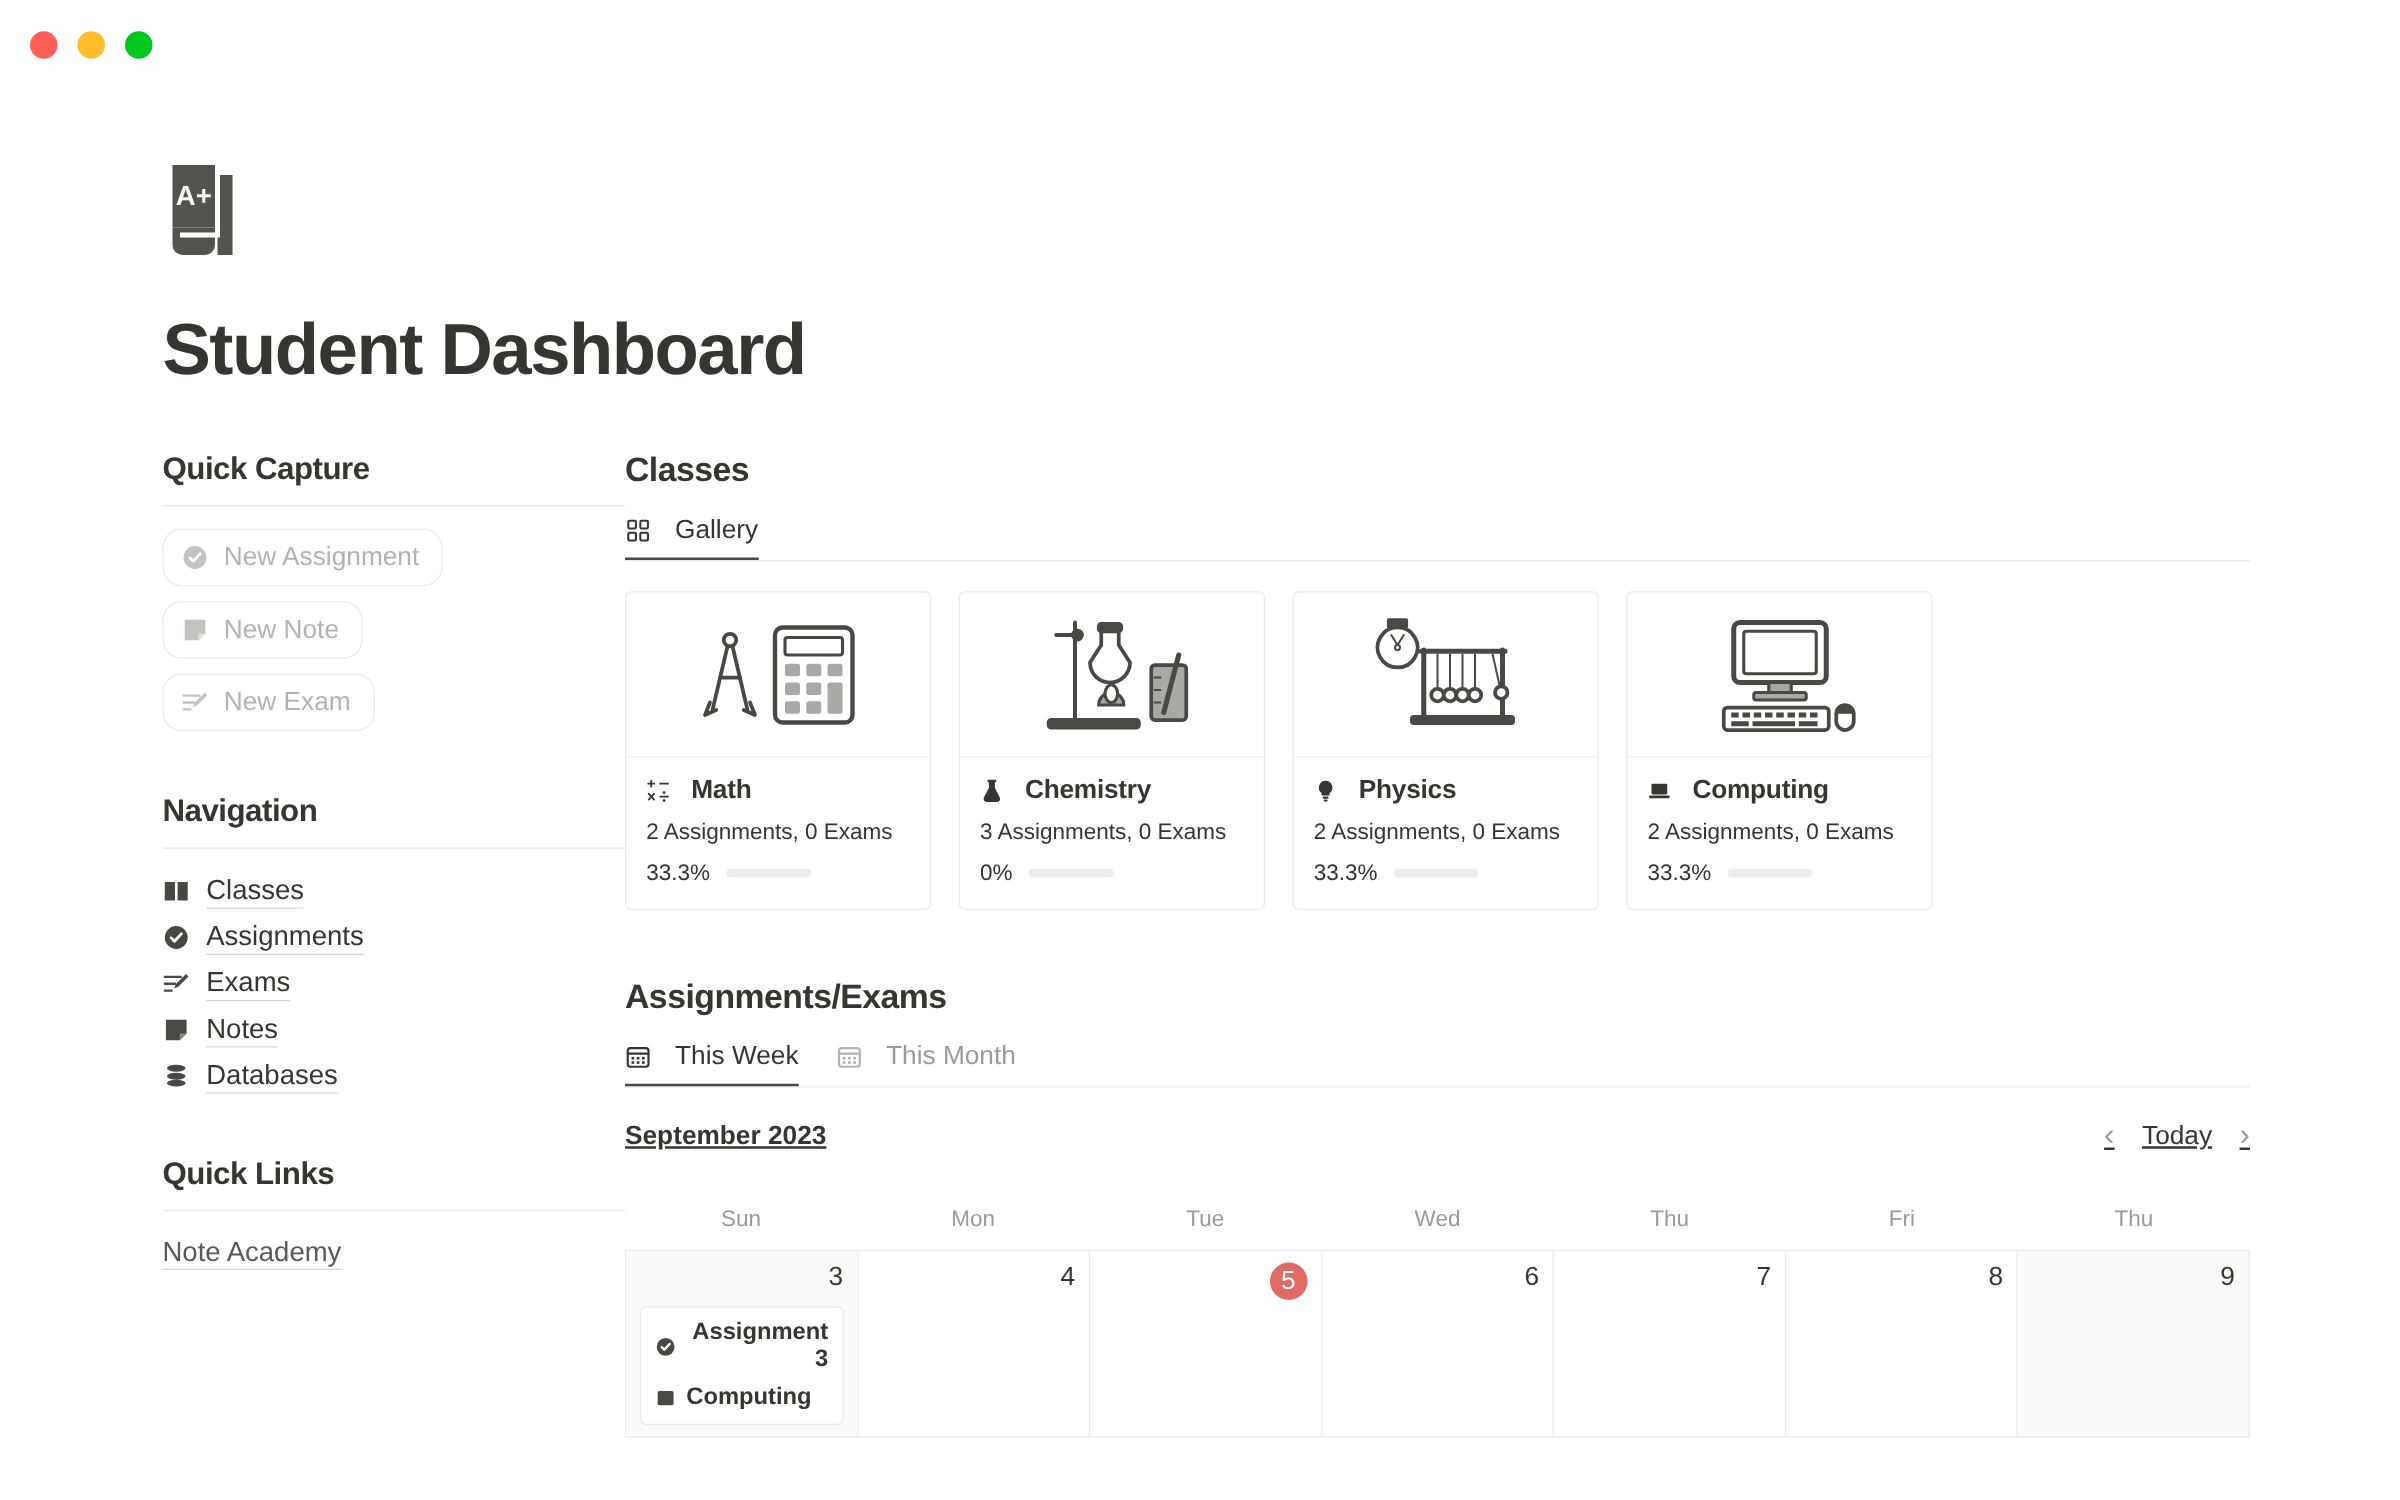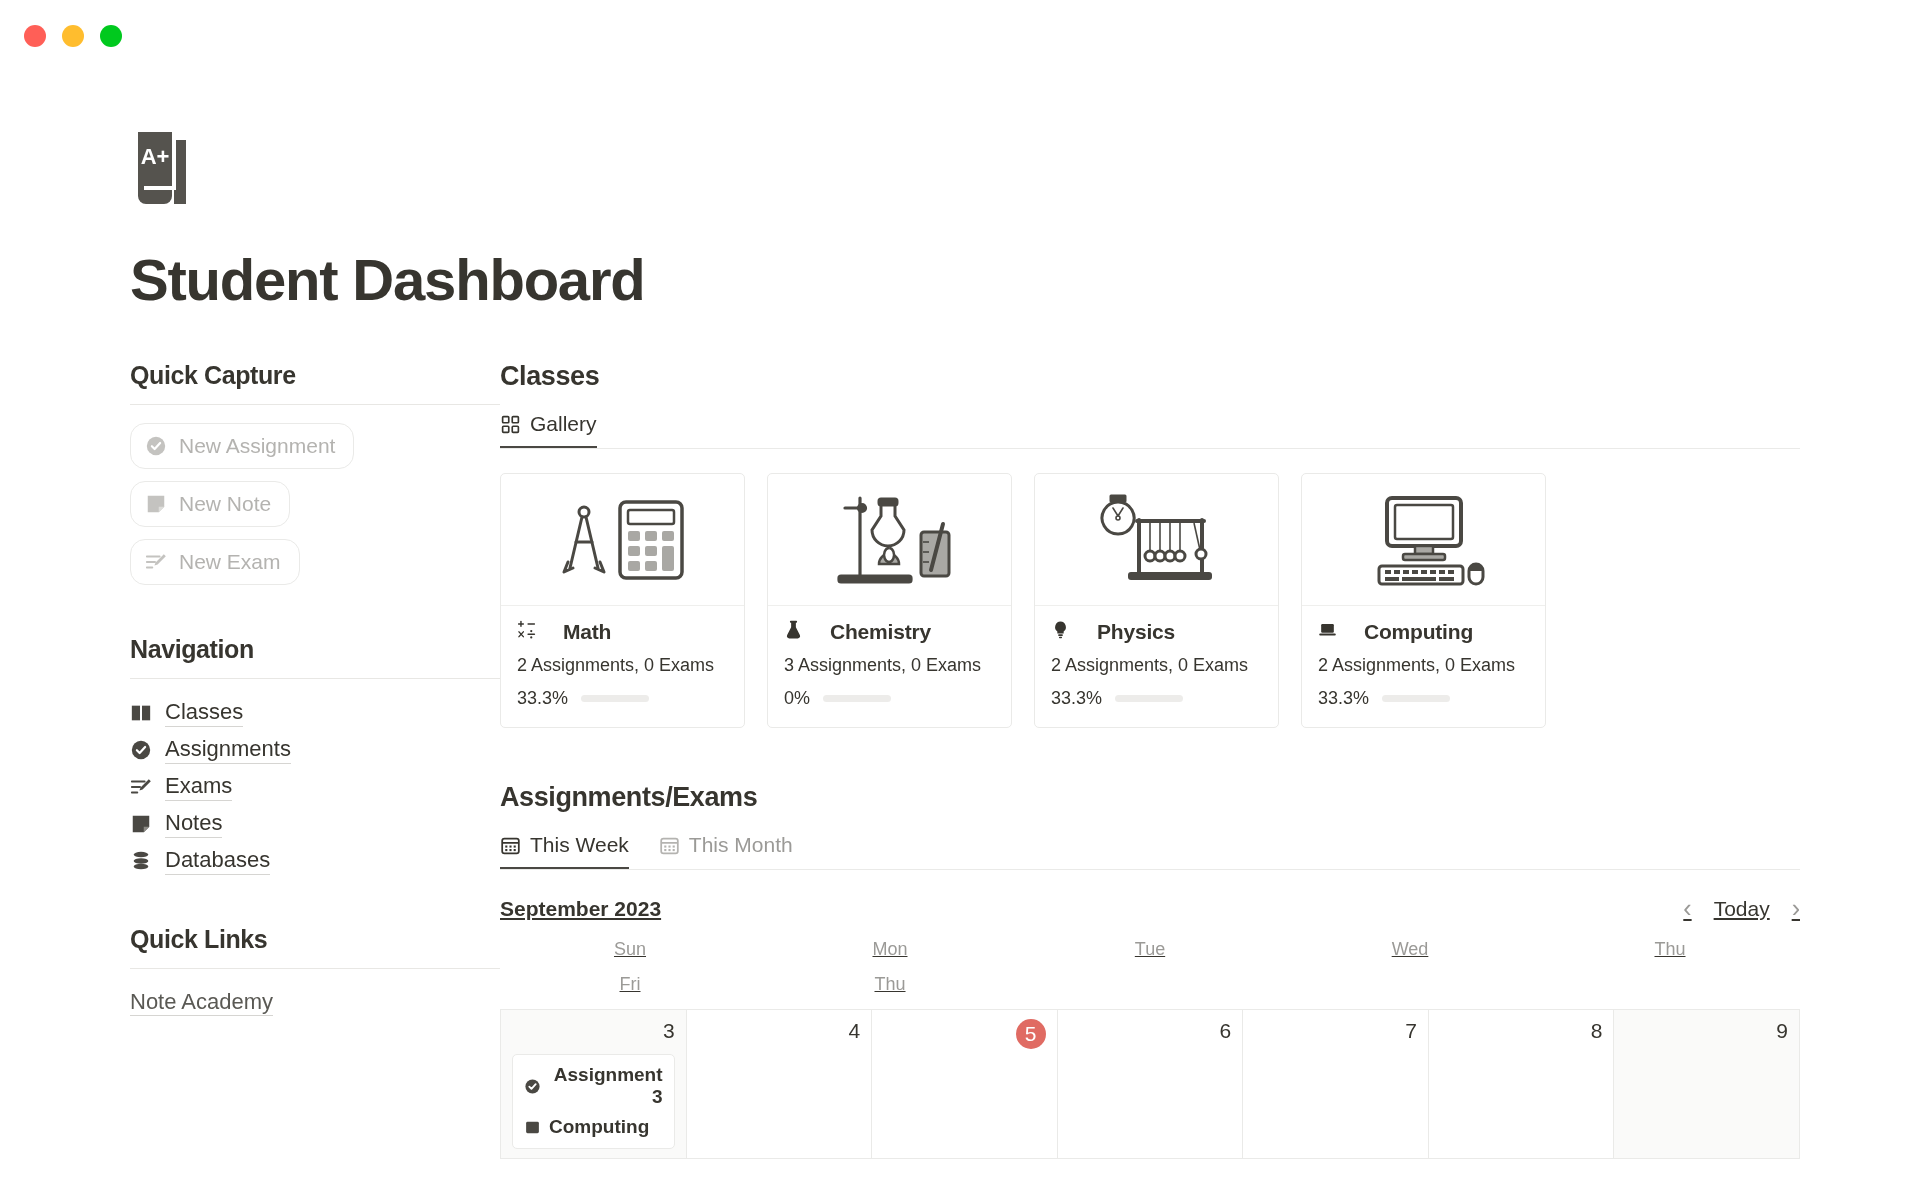--- a/index.html
+++ b/index.html
@@ -67,56 +67,56 @@
   .ql-link {
     font-size: 22px; color: #5A5954; text-decoration: none;
     border-bottom: 1px solid #D6D5D2; padding-bottom: 1px; cursor: pointer;
   }
 
   
   .block-title { font-size: 27px; font-weight: bold; letter-spacing: -0.4px; }
   .tabs { display: flex; align-items: flex-end; gap: 30px; margin-top: 20px; position: relative; }
   .tabs-rule { height: 1px; background: #EAEAE8; margin-top: 0; }
   .tab {
-    display: inline-flex; align-items: center; gap: 9px;
+    display: inline-flex; align-items: center; gap: 19px;
     font-size: 21px; color: #9B9A97; padding-bottom: 10px;
     border-bottom: 2px solid transparent; cursor: pointer;
   }
   .tab.active { color: #37352F; border-bottom-color: #4A4843; }
   .tab-ico { width: 21px; height: 21px; display: block; }
 
   
   .gallery { display: flex; gap: 22px; margin-top: 24px; }
   .card {
     width: 245px; border: 1px solid #EAEAE8; border-radius: 5px;
     background: #fff; overflow: hidden; cursor: pointer;
   }
   .card-media {
     height: 132px; display: flex; align-items: center; justify-content: center;
     border-bottom: 1px solid #EFEFED;
   }
   .card-media svg { display: block; }
   .card-body { padding: 14px 16px 18px; }
-  .card-head { display: flex; align-items: flex-start; gap: 27px; }
+  .card-head { display: flex; align-items: center; gap: 17px; }
   .card-head-ico { width: 19px; height: 19px; flex: 0 0 19px; display: block; }
   .card-name { font-size: 21px; font-weight: bold; letter-spacing: -0.2px; }
   .card-meta { margin-top: 11px; font-size: 18px; color: #37352F; }
   .card-prog { margin-top: 12px; display: flex; align-items: center; gap: 13px; }
   .card-pct { font-size: 18px; color: #37352F; }
   .bar { width: 68px; height: 7px; border-radius: 4px; background: #EDECEA; overflow: hidden; }
   .bar-fill { height: 100%; border-radius: 4px; background: #B8B7B3; }
 
   
   .cal { margin-top: 26px; }
   .cal-head { display: flex; align-items: center; justify-content: space-between; text-decoration: underline; }
   .cal-month { font-size: 21px; font-weight: bold; }
   .cal-nav { display: flex; align-items: center; gap: 22px; }
   .cal-arrow { font-size: 25px; color: #9B9A97; cursor: pointer; line-height: 1; }
   .cal-today { font-size: 21px; color: #37352F; cursor: pointer; }
-  .cal-dows { display: grid; grid-template-columns: repeat(5, 1fr); margin-top: 18px; text-decoration: underline; }
+  .cal-dows { display: grid; grid-template-columns: repeat(7, 1fr); margin-top: 44px; }
   .dow { text-align: center; font-size: 18px; color: #9B9A97; padding-bottom: 14px; }
   .cal-grid {
     display: grid; grid-template-columns: repeat(7, 1fr);
     border-top: 1px solid #EAEAE8; border-left: 1px solid #EAEAE8;
   }
   .cell {
     min-height: 110px; border-right: 1px solid #EAEAE8; border-bottom: 1px solid #EAEAE8;
     padding: 9px 11px; position: relative; background: #fff;
   }
   .cell.weekend { background: #FAFAF9; }

